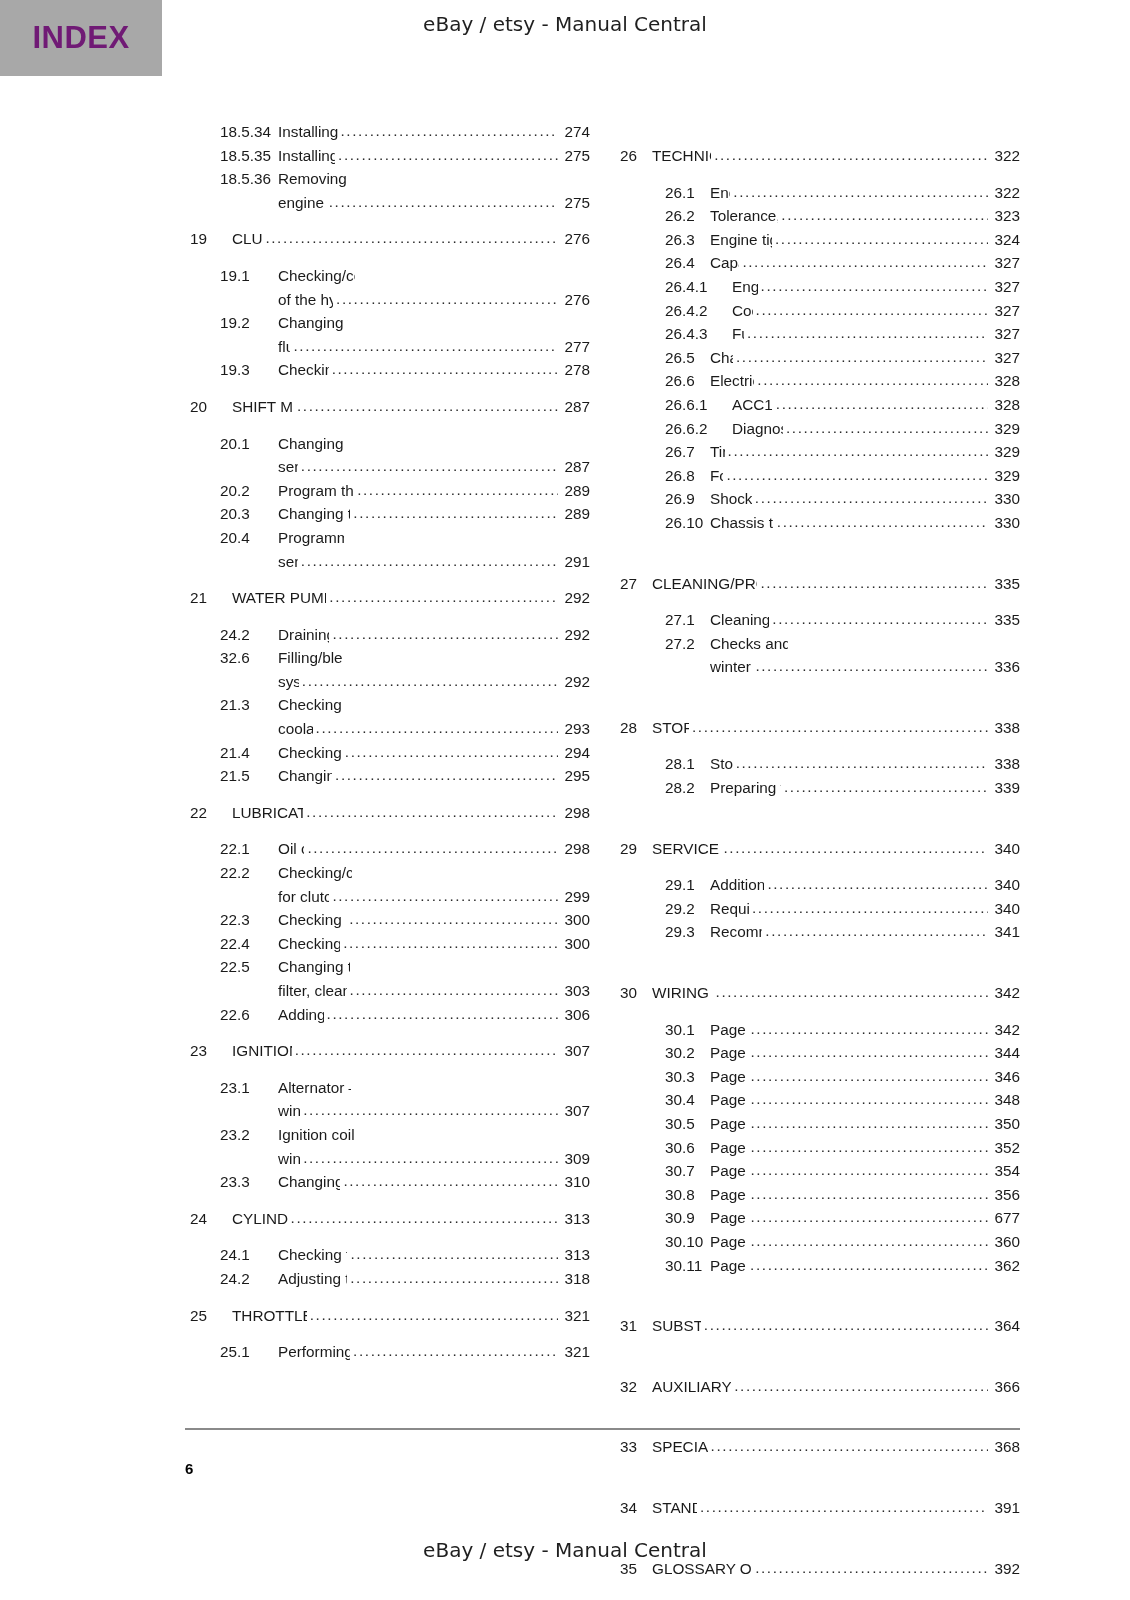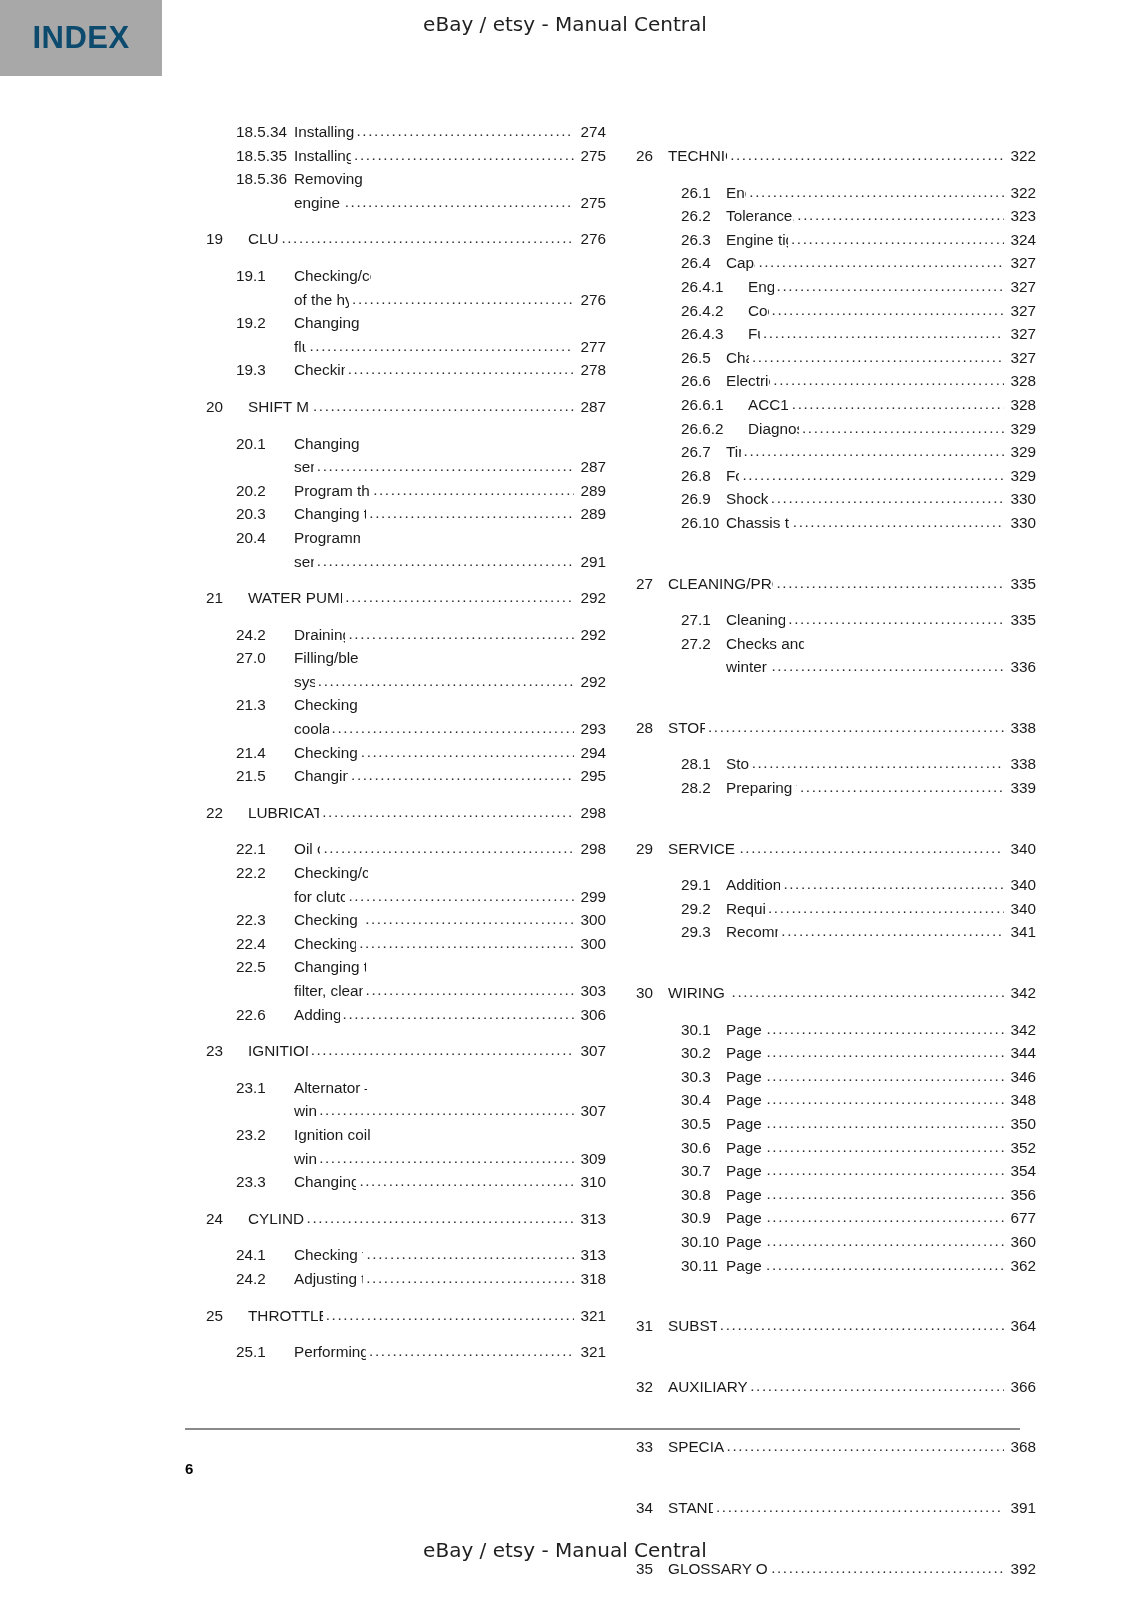--- a/index.html
+++ b/index.html
@@ -25,21 +25,21 @@
     height: 76px;
     background: #a8a8a8;
     display: flex;
     align-items: center;
     justify-content: center;
   }
   .index-tab-label {
     font-size: 31px;
     font-weight: bold;
     letter-spacing: 0.5px;
-    color: #0c4a6e;
+    color: #701a75;
   }
   .watermark-top {
     position: absolute;
     left: 0;
     top: 12px;
     width: 1130px;
     text-align: center;
     font-size: 20px;
     color: #1f1f1f;
     font-family: "DejaVu Sans", sans-serif;
@@ -52,21 +52,21 @@
     text-align: center;
     font-size: 20px;
     color: #1f1f1f;
     font-family: "DejaVu Sans", sans-serif;
   }
 
   
   .toc {
     position: absolute;
     top: 120px;
-    left: 16px;
+    left: 0;
     width: 992px;
     height: 1230px;
   }
   .col {
     position: absolute;
     top: 0;
     width: 410px;
   }
   .col-left  { left: 180px; }
   .col-right { left: 610px; }
@@ -332,21 +332,21 @@
         <span class="num">24.2</span>
         <div class="body">
           <div class="line">
             <span class="title">Draining the coolant</span>
             <span class="leader"></span>
             <span class="page">292</span>
           </div>
         </div>
       </div>
       <div class="entry section">
-        <span class="num">27.0</span>
+        <span class="num">32.6</span>
         <div class="body">
           <div class="line">
             <span class="title">Filling/bleeding the cooling</span>
             <span class="leader hidden"></span>
             <span class="page blank">292</span>
           </div>
           <div class="line cont">
             <span class="title">system</span>
             <span class="leader"></span>
             <span class="page">292</span>

